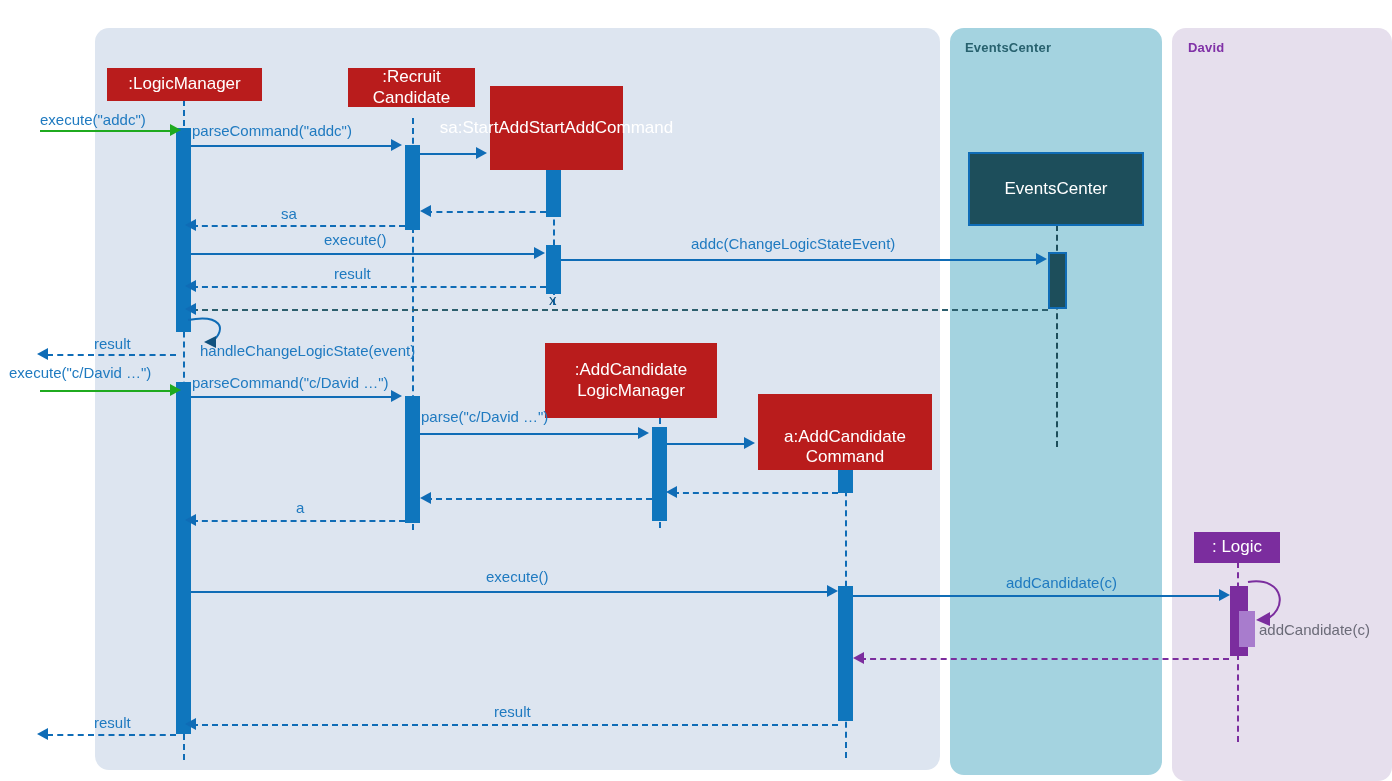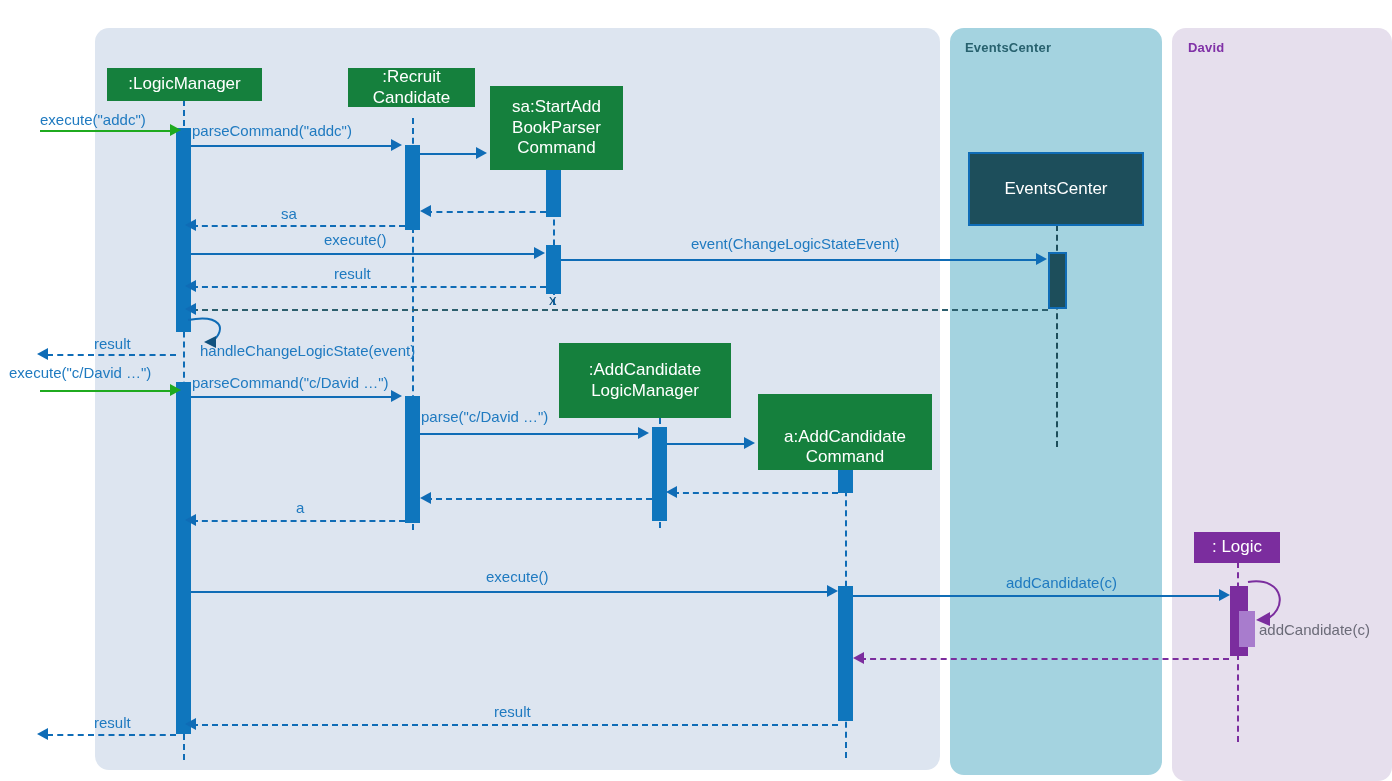--- a/index.html
+++ b/index.html
@@ -23,21 +23,21 @@
   
   .lifeline{position:absolute;width:0;border-left-width:2px;border-left-style:dashed;}
   .ll-blue{border-left-color:#0f6cb6;}
   .ll-teal{border-left-color:#1d4e5b;}
   .ll-purple{border-left-color:#7b2d9e;}
 
   
   .obox{position:absolute;display:flex;align-items:center;justify-content:center;
         text-align:center;color:#ffffff;font-size:17px;line-height:1.22;
         font-family:"Liberation Sans",sans-serif;box-sizing:border-box;padding:2px 6px;}
-  .obox.blue{background:#15803d;}
+  .obox.blue{background:#b91c1c;}
   .obox.teal{background:#1d4e5b;border:2px solid #0f6cb6;}
   .obox.purple{background:#7b2d9e;}
 
   
   .act{position:absolute;box-sizing:border-box;}
   .act.blue{background:#0f76bd;}
   .act.teal{background:#1d4e5b;border:2px solid #0f6cb6;}
   .act.purple{background:#7b2d9e;}
   .act.plight{background:#a87ccd;}
 
@@ -91,27 +91,27 @@
 
   <div class="obox blue" style="left:107px;top:68px;width:155px;height:33px;">
     <span>:LogicManager</span>
   </div>
 
   <div class="obox blue" style="left:348px;top:68px;width:127px;height:39px;flex-direction:column;">
     <span>:Recruit</span>
     <span>Candidate</span>
   </div>
 
-  <div class="obox blue" style="left:490px;top:86px;width:133px;height:84px;flex-direction:column;">
+  <div class="obox blue" style="left:490px;top:86px;width:133px;height:84px;flex-direction:row;">
     <span>sa:StartAdd</span>
-    <span>BookParser</span>
+    <span>StartAdd</span>
     <span>Command</span>
   </div>
 
-  <div class="obox blue" style="left:559px;top:343px;width:172px;height:75px;flex-direction:column;">
+  <div class="obox blue" style="left:545px;top:343px;width:172px;height:75px;flex-direction:column;">
     <span>:AddCandidate</span>
     <span>LogicManager</span>
   </div>
 
   <div class="obox blue" style="left:758px;top:394px;width:174px;height:76px;flex-direction:column;justify-content:flex-end;">
     <span>a:AddCandidate</span>
     <span>Command</span>
   </div>
 
   <div class="obox teal" style="left:968px;top:152px;width:176px;height:74px;">
@@ -156,21 +156,21 @@
   <div class="head l" style="left:420px;top:205px;"></div>
 
   <div class="mlabel" style="left:281px;top:205px;">sa</div>
   <div class="msg dash" style="left:192px;top:225px;width:213px;"></div>
   <div class="head l" style="left:185px;top:219px;"></div>
 
   <div class="mlabel" style="left:324px;top:231px;">execute()</div>
   <div class="msg solid" style="left:191px;top:253px;width:343px;"></div>
   <div class="head r" style="left:534px;top:247px;"></div>
 
-  <div class="mlabel" style="left:691px;top:235px;">event(ChangeLogicStateEvent)</div>
+  <div class="mlabel" style="left:691px;top:235px;">addc(ChangeLogicStateEvent)</div>
   <div class="msg solid" style="left:561px;top:259px;width:475px;"></div>
   <div class="head r" style="left:1036px;top:253px;"></div>
 
   <div class="mlabel" style="left:334px;top:265px;">result</div>
   <div class="msg dash" style="left:192px;top:286px;width:354px;"></div>
   <div class="head l" style="left:185px;top:280px;"></div>
 
   <div class="xmark" style="left:549px;top:291px;">x</div>
 
   <div class="msg dashteal" style="left:192px;top:309px;width:856px;"></div>

